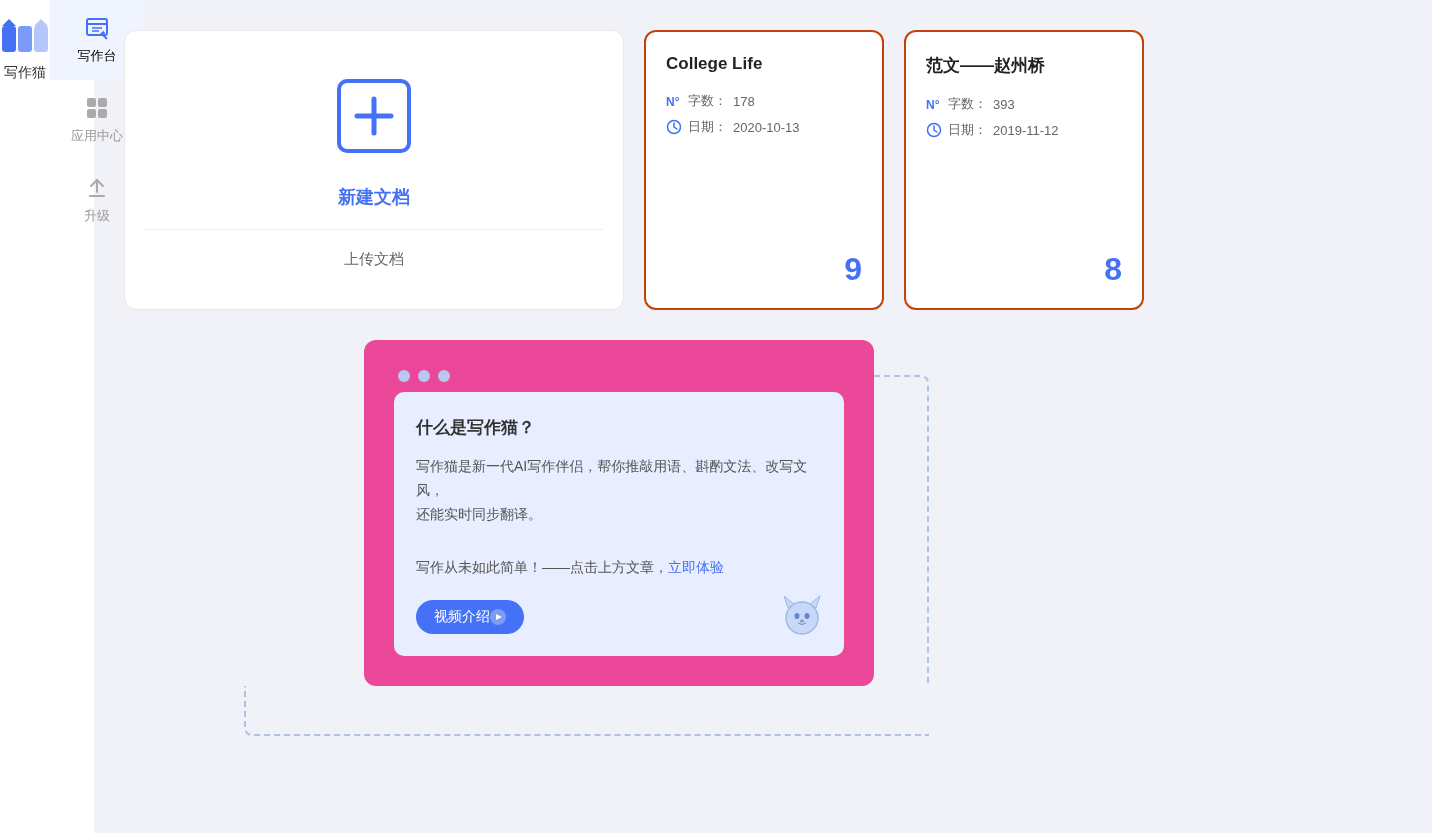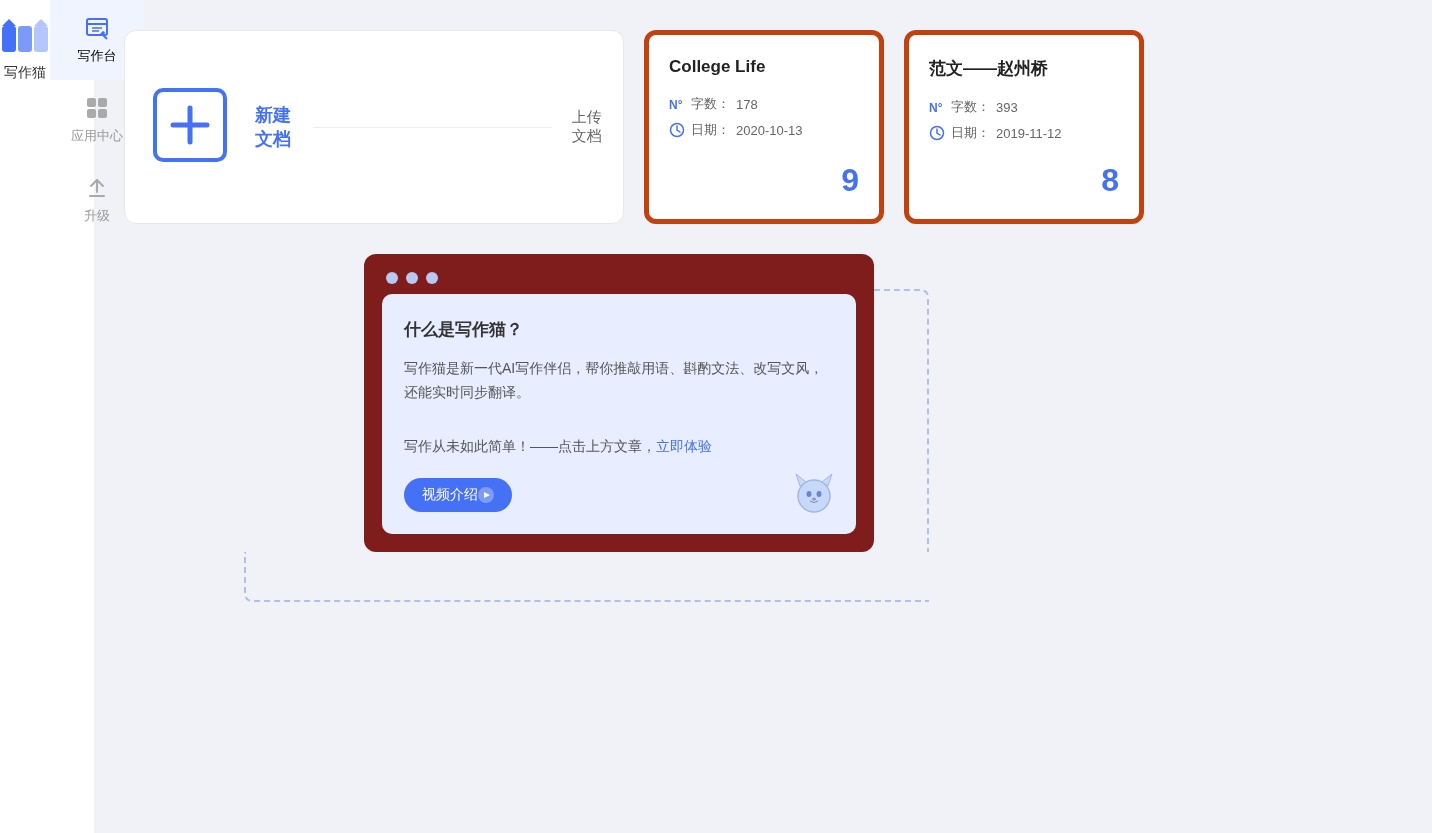--- a/index.html
+++ b/index.html
@@ -79,21 +79,21 @@
       gap: 20px;
       margin-bottom: 30px;
     }
 
     
     .new-doc-card {
       width: 500px;
       background: #fff;
       border-radius: 12px;
       display: flex;
-      flex-direction: row;
+      flex-direction: column;
       align-items: center;
       justify-content: center;
       padding: 40px 20px;
       gap: 20px;
       cursor: pointer;
       border: 1px solid #e8e8e8;
     }
     .new-doc-icon {
       color: #4471f5;
     }
@@ -112,21 +112,21 @@
       color: #666;
     }
 
     
     .doc-card {
       width: 240px;
       background: #fff;
       border-radius: 12px;
       padding: 22px 20px 20px 20px;
       cursor: pointer;
-      border: 5px solid #c2410c;
+      border: 2px solid #c2410c;
       display: flex;
       flex-direction: column;
     }
     .doc-card-title {
       font-size: 17px;
       font-weight: 600;
       color: #222;
       margin-bottom: 18px;
     }
     .doc-card-meta {
@@ -151,26 +151,26 @@
     .doc-card-count {
       font-size: 32px;
       font-weight: 700;
       color: #4471f5;
       text-align: right;
       margin-top: 20px;
     }
 
     
     .info-panel {
-      background: #7f1d1d;
+      background: #ec4899;
       border-radius: 12px;
       margin-left: 120px;
       max-width: 520px;
       position: relative;
-      padding: 4px;
+      padding: 16px;
       overflow: visible;
     }
     .info-panel-header {
       display: flex;
       align-items: center;
       gap: 8px;
       padding: 14px 18px 10px 18px;
     }
     .traffic-dot {
       width: 12px;

